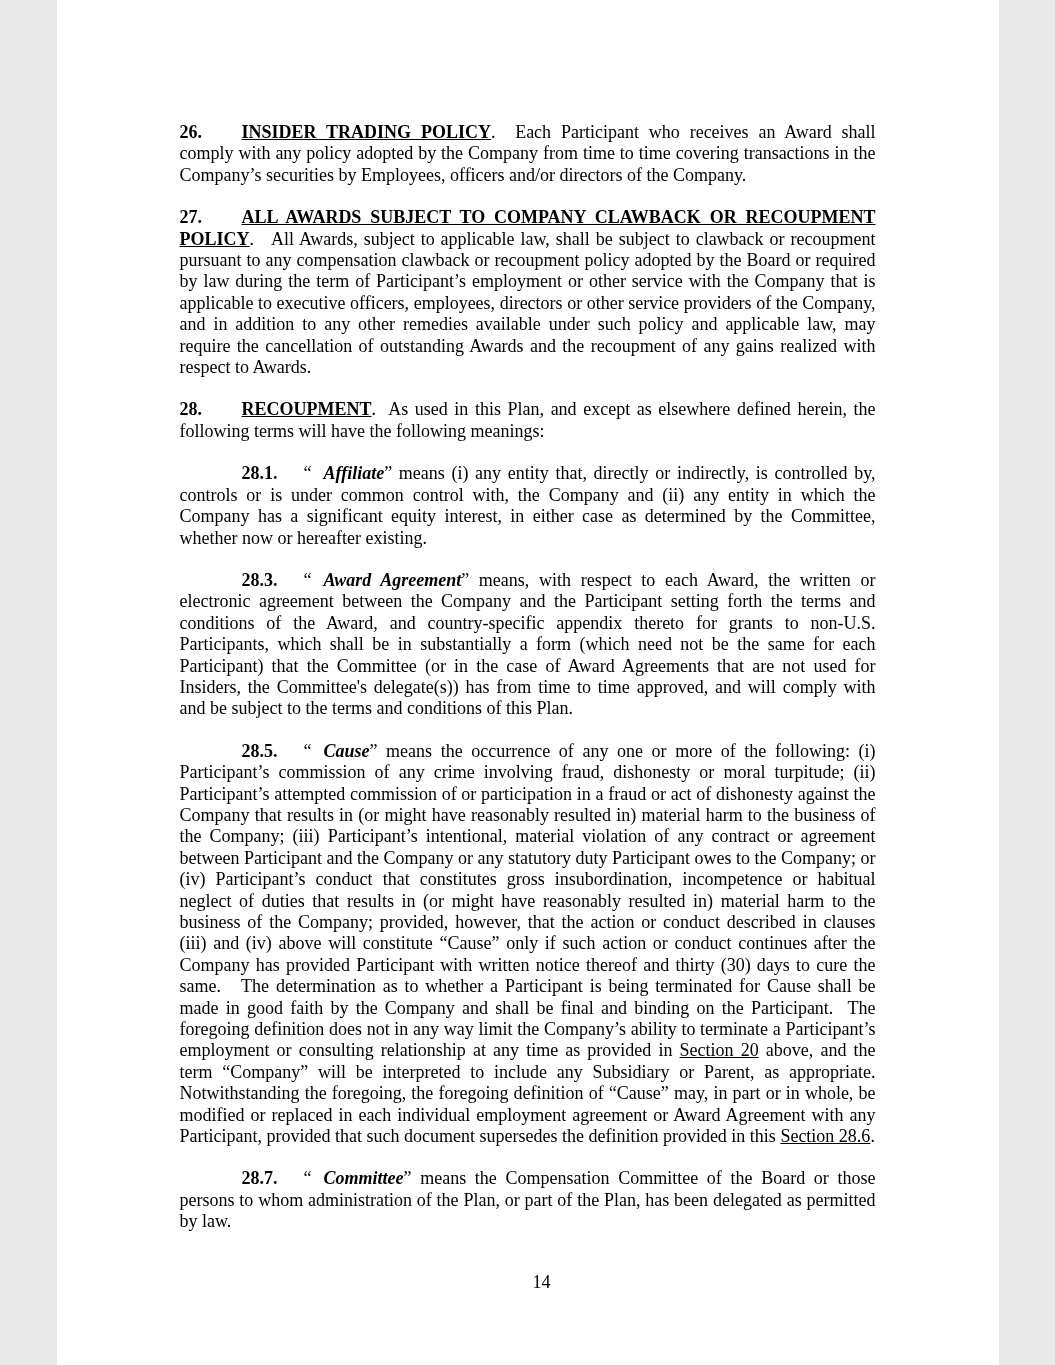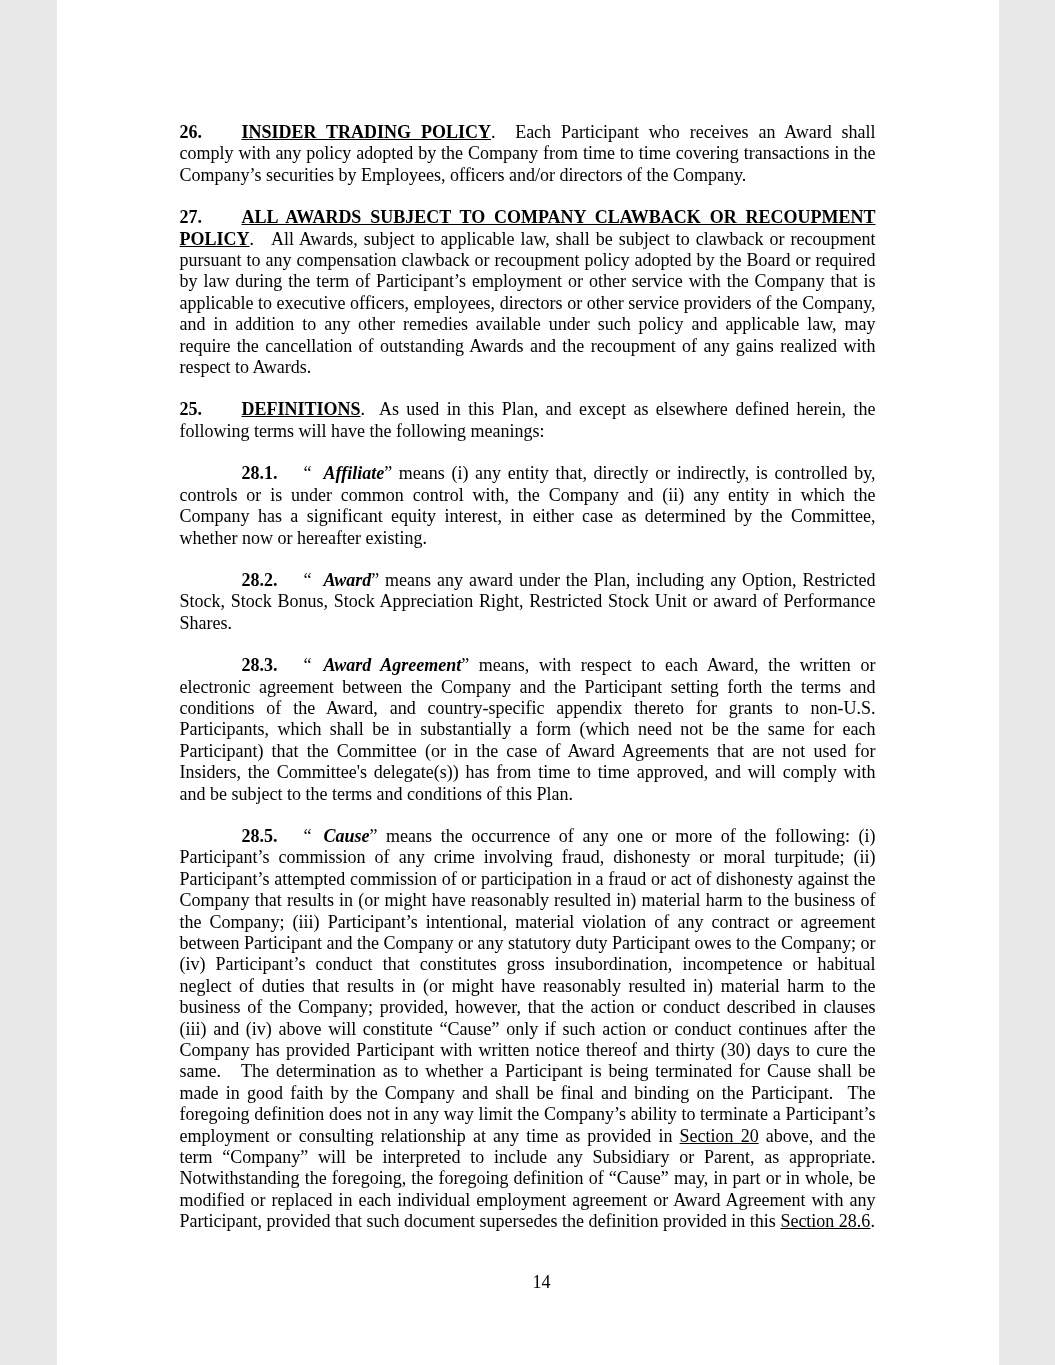--- a/index.html
+++ b/index.html
@@ -49,28 +49,28 @@
 </style>
 </head>
 <body>
 
 <div class="page">
 
   <p class="para"><span class="num">26.</span><span class="boldunderline">INSIDER TRADING POLICY</span><span>.&nbsp; Each Participant who receives an Award shall comply with any policy adopted by the Company from time to time covering transactions in the Company’s securities by Employees, officers and/or directors of the Company.</span></p>
 
   <p class="para"><span class="num">27.</span><span class="boldunderline">ALL AWARDS SUBJECT TO COMPANY CLAWBACK OR RECOUPMENT POLICY</span><span>.&nbsp;&nbsp; All Awards, subject to applicable law, shall be subject to clawback or recoupment pursuant to any compensation clawback or recoupment policy adopted by the Board or required by law during the term of Participant’s employment or other service with the Company that is applicable to executive officers, employees, directors or other service providers of the Company, and in addition to any other remedies available under such policy and applicable law, may require the cancellation of outstanding Awards and the recoupment of any gains realized with respect to Awards.</span></p>
 
-  <p class="para"><span class="num">25.</span><span class="boldunderline">DEFINITIONS</span><span>.&nbsp; As used in this Plan, and except as elsewhere defined herein, the following terms will have the following meanings:</span></p>
+  <p class="para"><span class="num">28.</span><span class="boldunderline">RECOUPMENT</span><span>.&nbsp; As used in this Plan, and except as elsewhere defined herein, the following terms will have the following meanings:</span></p>
 
   <p class="para indent"><span class="num">28.1.</span><span>“</span><span class="bolditalic">Affiliate</span><span>” means (i) any entity that, directly or indirectly, is controlled by, controls or is under common control with, the Company and (ii) any entity in which the Company has a significant equity interest, in either case as determined by the Committee, whether now or hereafter existing.</span></p>
 
-  <p class="para indent"><span class="num">28.2.</span><span>“</span><span class="bolditalic">Award</span><span>” means any award under the Plan, including any Option, Restricted Stock, Stock Bonus, Stock Appreciation Right, Restricted Stock Unit or award of Performance Shares.</span></p>
 
   <p class="para indent"><span class="num">28.3.</span><span>“</span><span class="bolditalic">Award Agreement</span><span>” means, with respect to each Award, the written or electronic agreement between the Company and the Participant setting forth the terms and conditions of the Award, and country-specific appendix thereto for grants to non-U.S. Participants, which shall be in substantially a form (which need not be the same for each Participant) that the Committee (or in the case of Award Agreements that are not used for Insiders, the Committee's delegate(s)) has from time to time approved, and will comply with and be subject to the terms and conditions of this Plan.</span></p>
 
 
   <p class="para indent"><span class="num">28.5.</span><span>“</span><span class="bolditalic">Cause</span><span>” means the occurrence of any one or more of the following: (i) Participant’s commission of any crime involving fraud, dishonesty or moral turpitude; (ii) Participant’s attempted commission of or participation in a fraud or act of dishonesty against the Company that results in (or might have reasonably resulted in) material harm to the business of the Company; (iii) Participant’s intentional, material violation of any contract or agreement between Participant and the Company or any statutory duty Participant owes to the Company; or (iv) Participant’s conduct that constitutes gross insubordination, incompetence or habitual neglect of duties that results in (or might have reasonably resulted in) material harm to the business of the Company; provided, however, that the action or conduct described in clauses (iii) and (iv) above will constitute “Cause” only if such action or conduct continues after the Company has provided Participant with written notice thereof and thirty (30) days to cure the same.&nbsp;&nbsp; The determination as to whether a Participant is being terminated for Cause shall be made in good faith by the Company and shall be final and binding on the Participant.&nbsp; The foregoing definition does not in any way limit the Company’s ability to terminate a Participant’s employment or consulting relationship at any time as provided in </span><span class="underline">Section 20</span><span> above, and the term “Company” will be interpreted to include any Subsidiary or Parent, as appropriate. Notwithstanding the foregoing, the foregoing definition of “Cause” may, in part or in whole, be modified or replaced in each individual employment agreement or Award Agreement with any Participant, provided that such document supersedes the definition provided in this </span><span class="underline">Section 28.6</span><span>.</span></p>
 
 
+  <p class="para indent"><span class="num">28.7.</span><span>“</span><span class="bolditalic">Committee</span><span>” means the Compensation Committee of the Board or those persons to whom administration of the Plan, or part of the Plan, has been delegated as permitted by law.</span></p>
 
   <div class="page-number">14</div>
 
 </div>
 
 </body></html>

